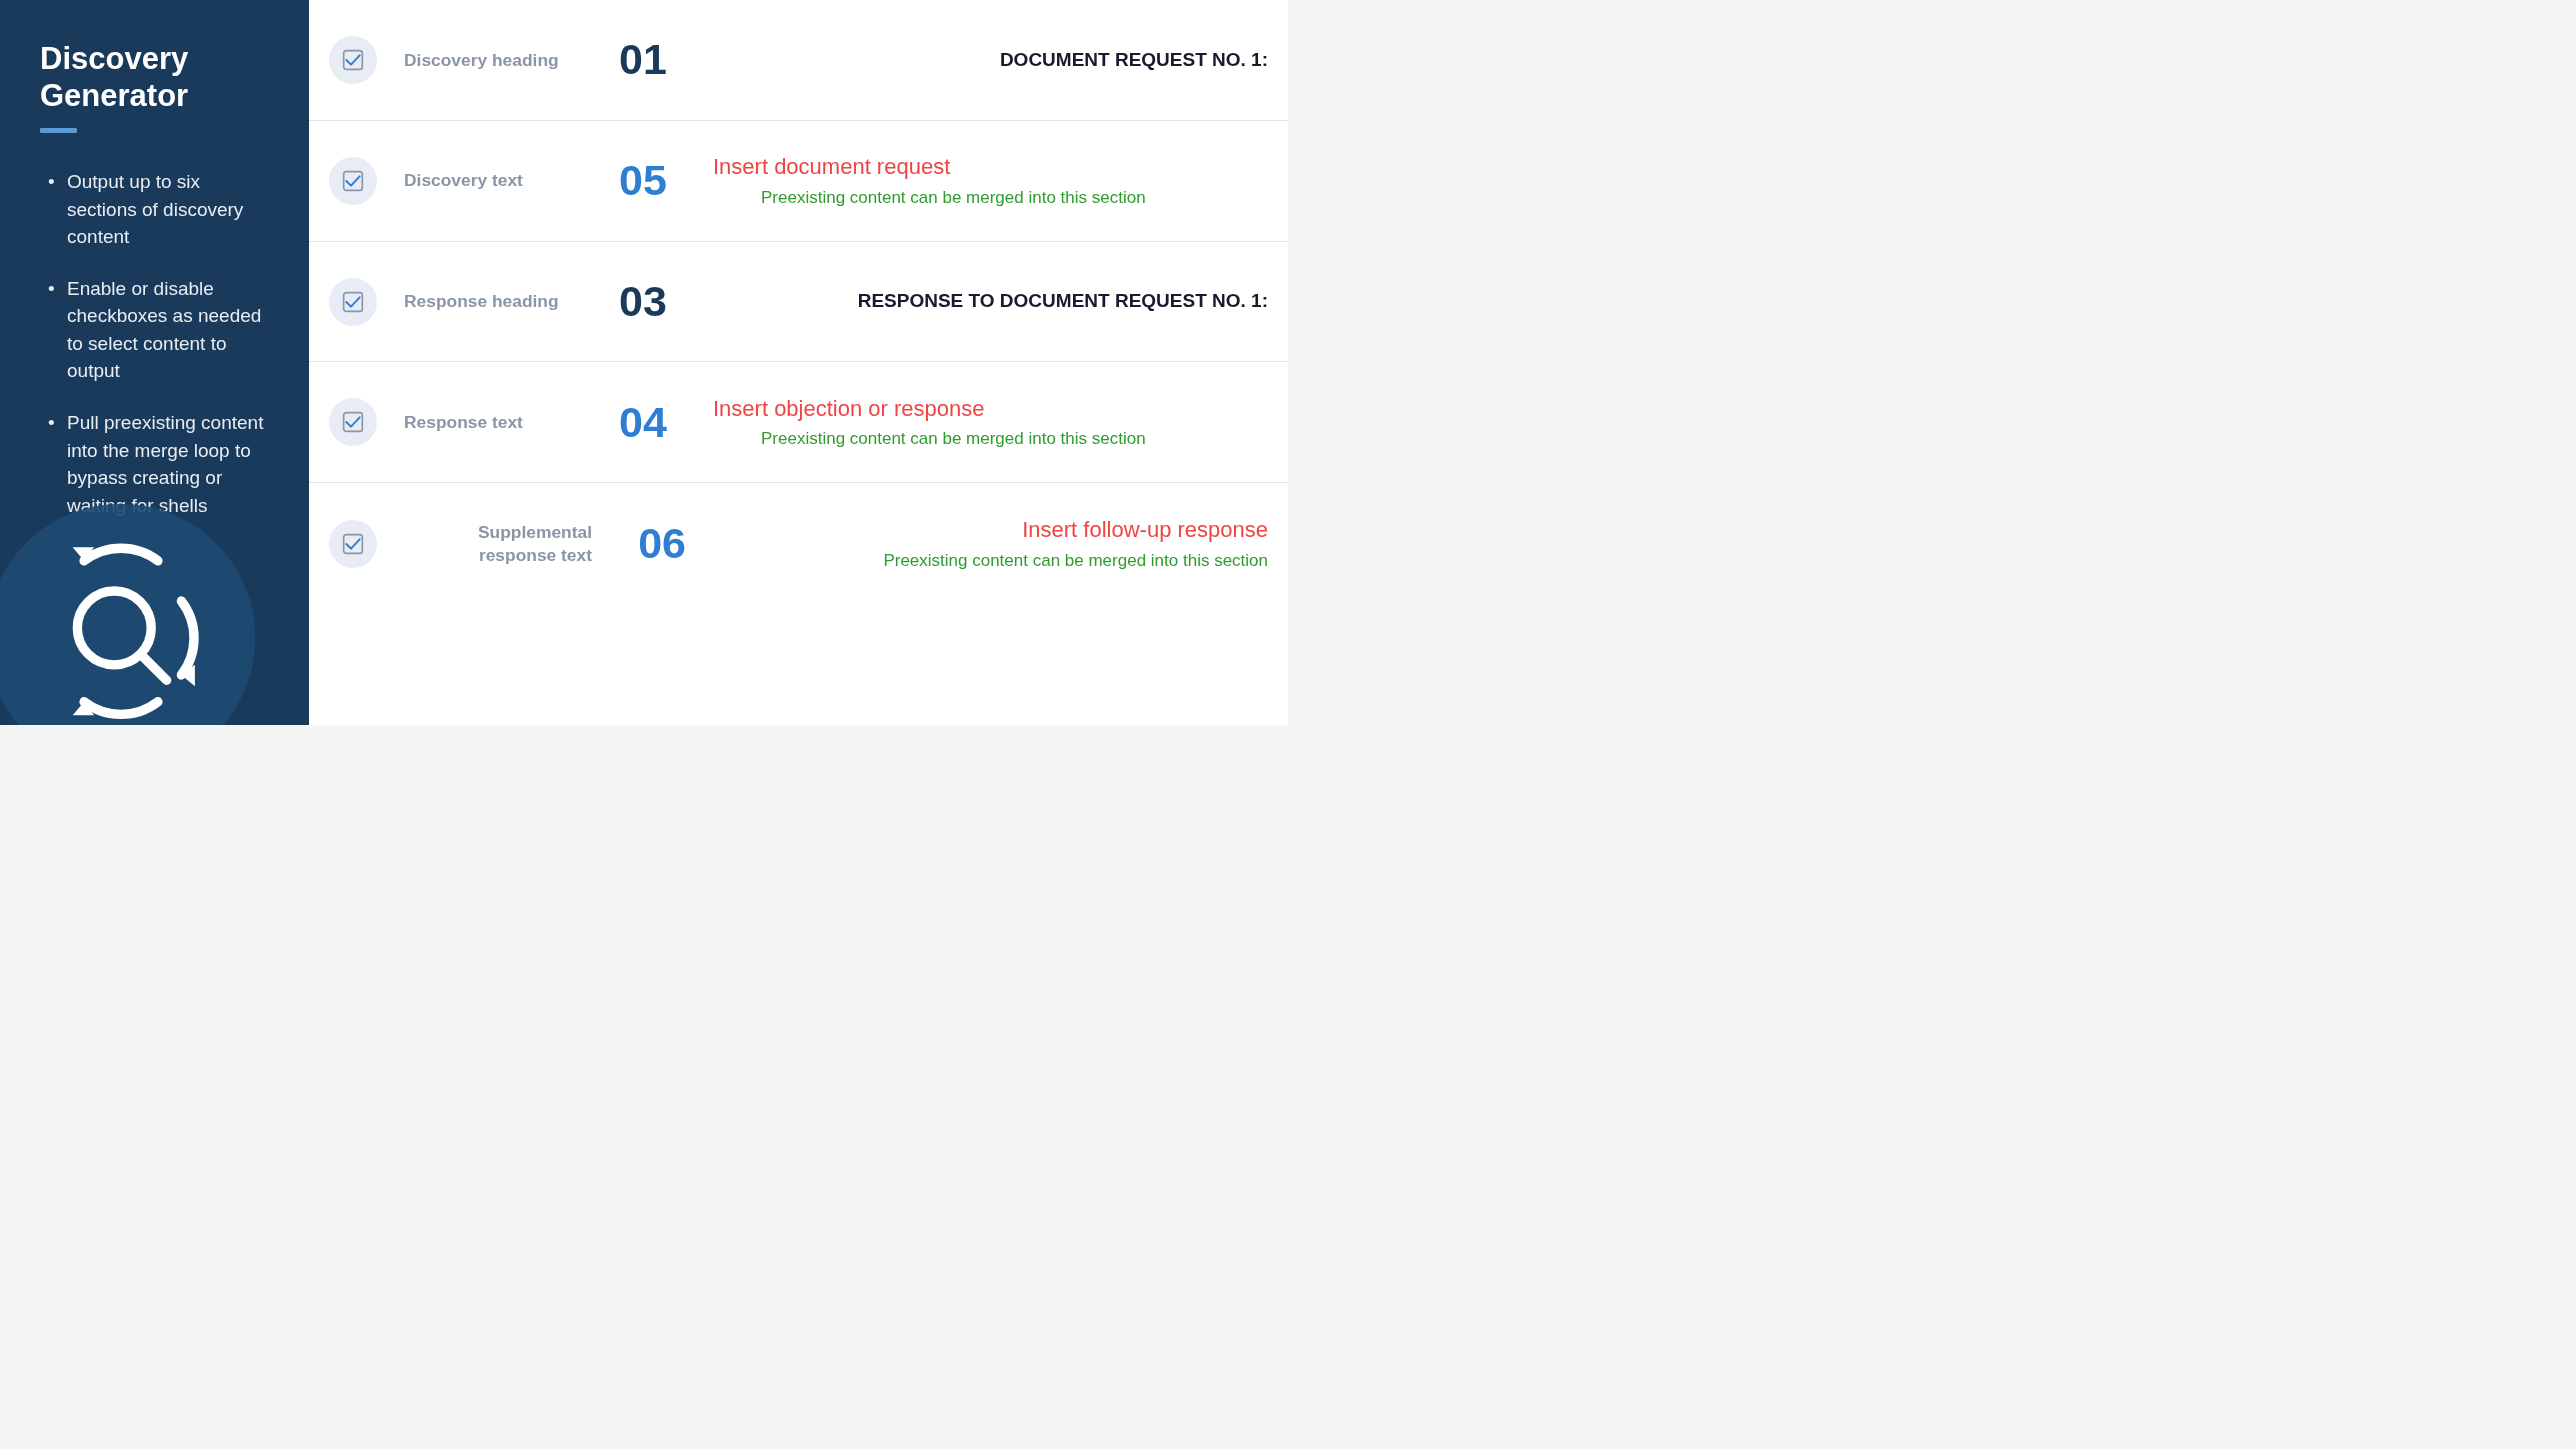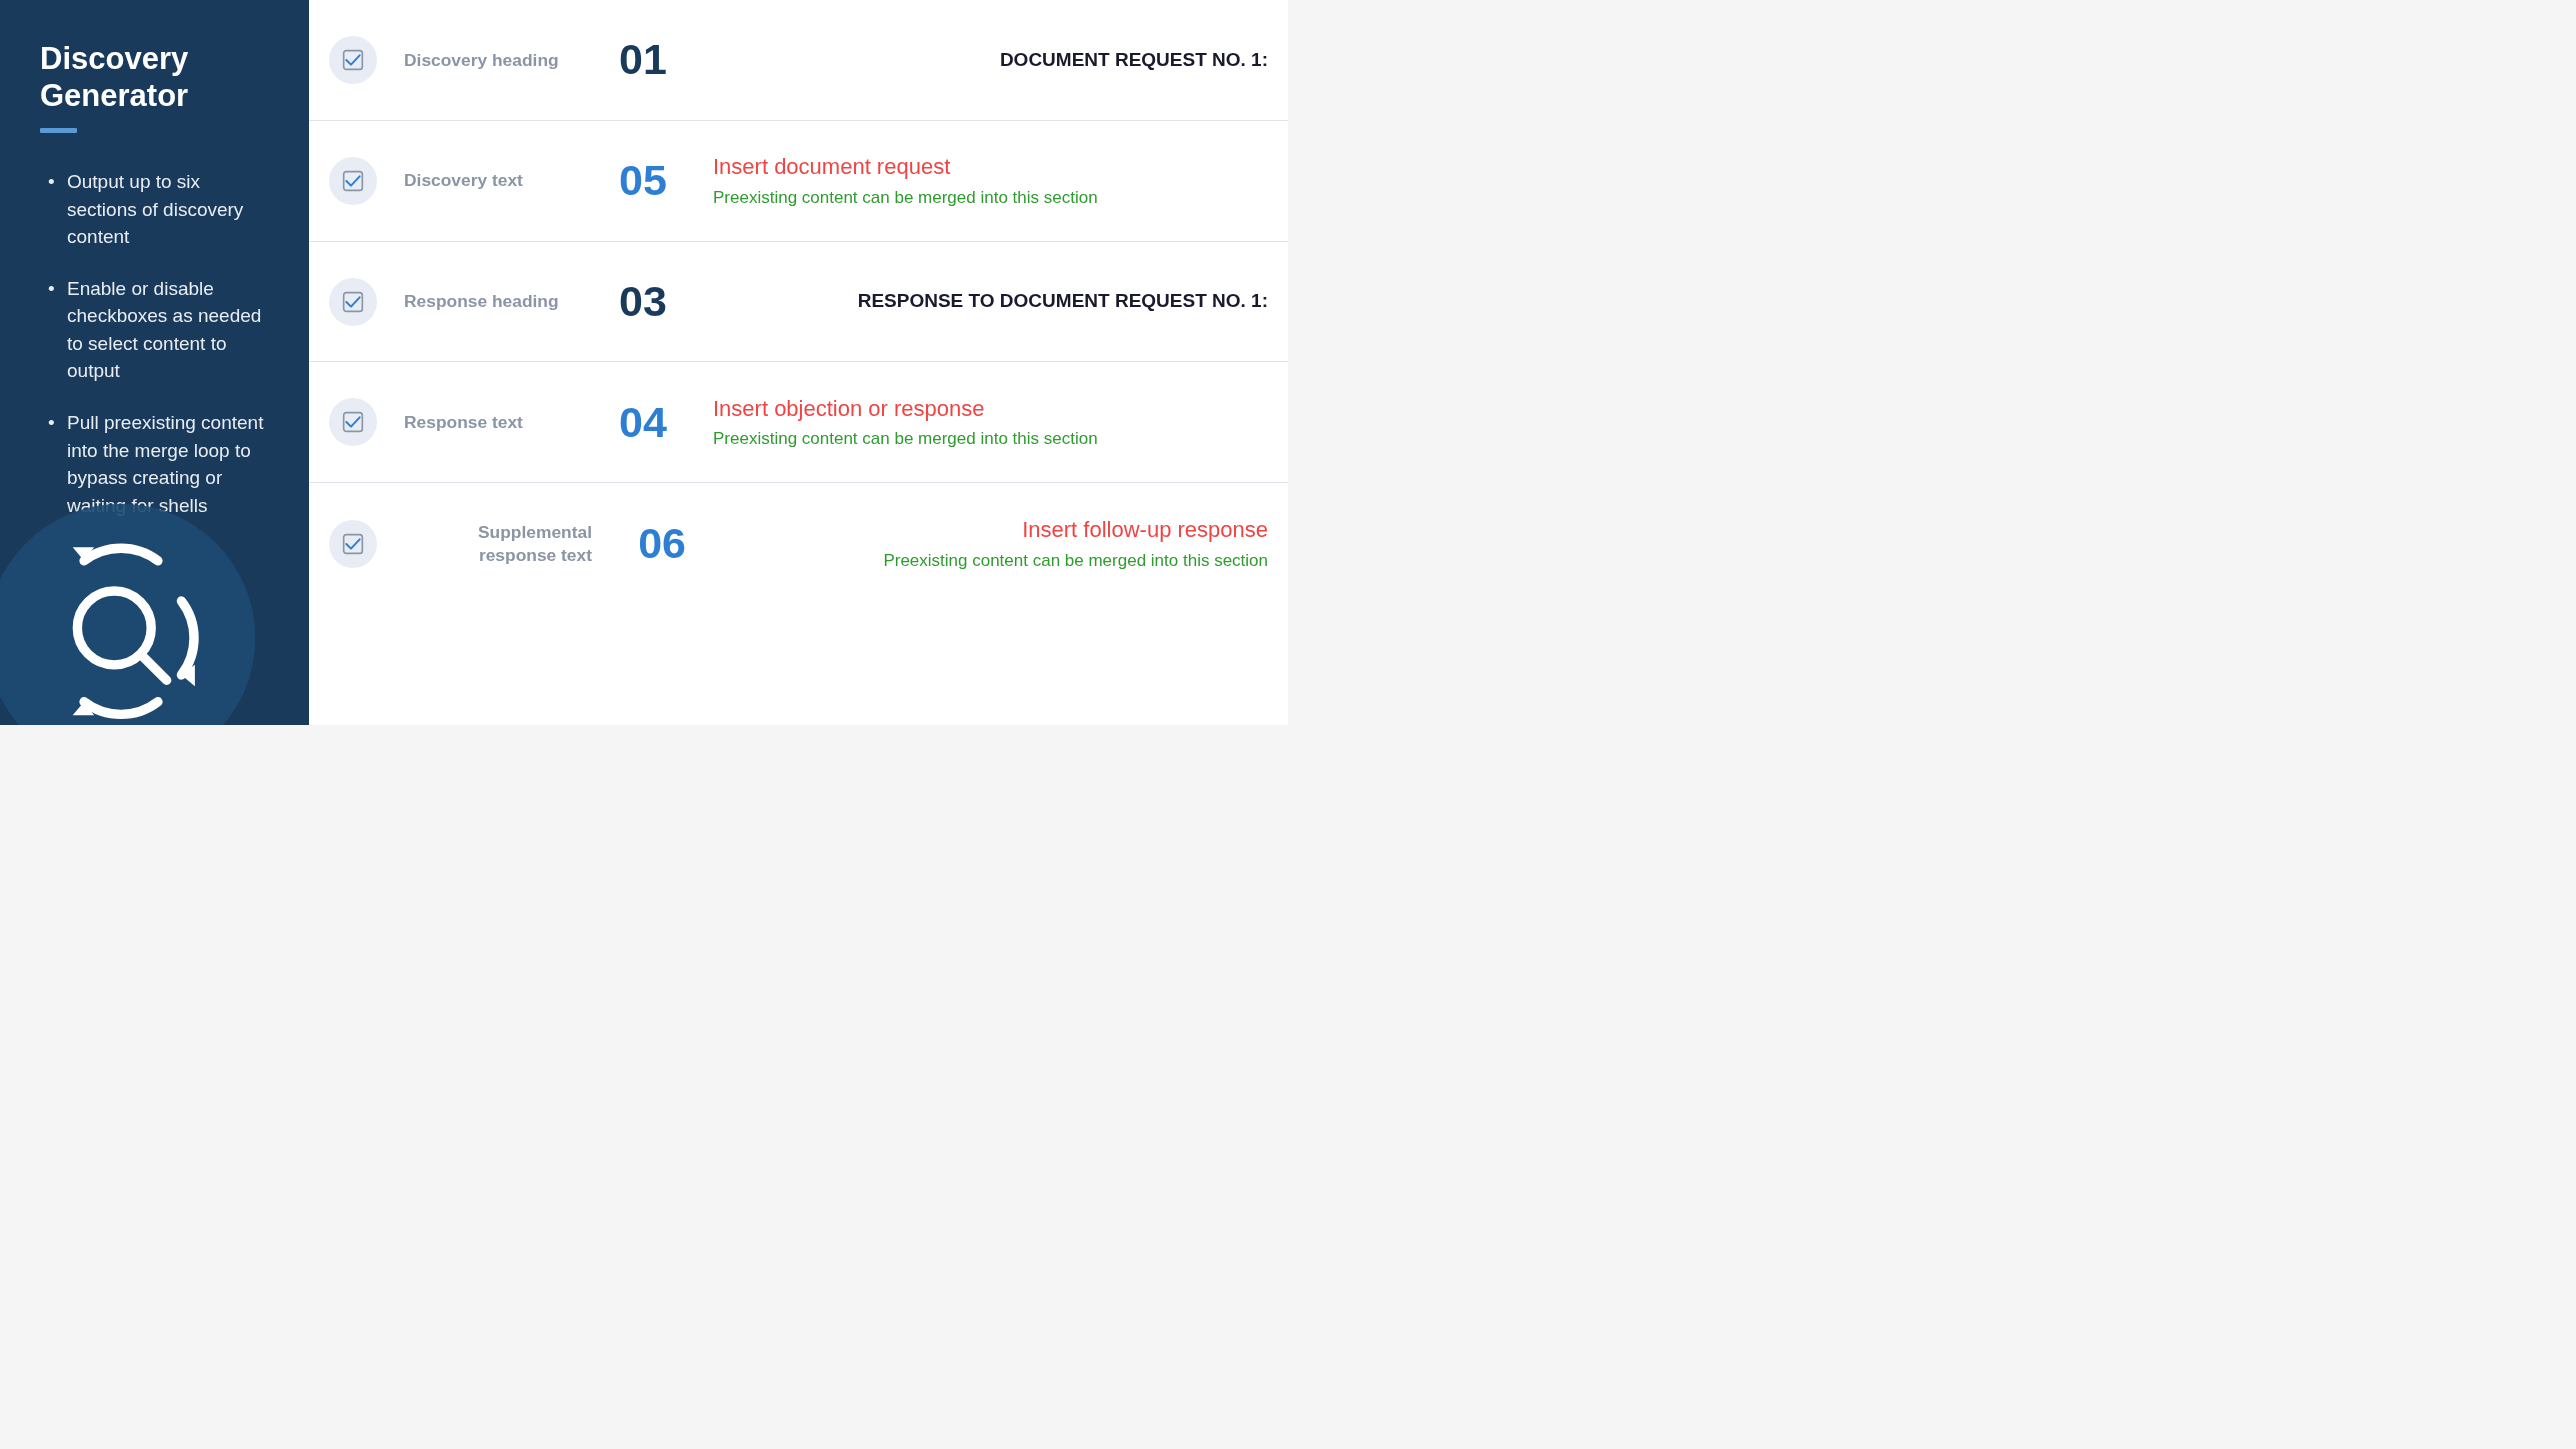--- a/index.html
+++ b/index.html
@@ -150,20 +150,21 @@
       color: #1a1a2e;
       font-size: 19px;
       text-align: right;
     }
 
     .row-content .sub-text {
       font-size: 17px;
       color: #2e9c2e;
       line-height: 1.4;
       margin-top: 2.7px;
+      margin-left: 48px;
     }
   </style>
 </head>
 <body>
 
 <div class="left-panel">
   <h1>Discovery Generator</h1>
   <div class="accent-bar"></div>
 
   <ul class="bullet-list">

